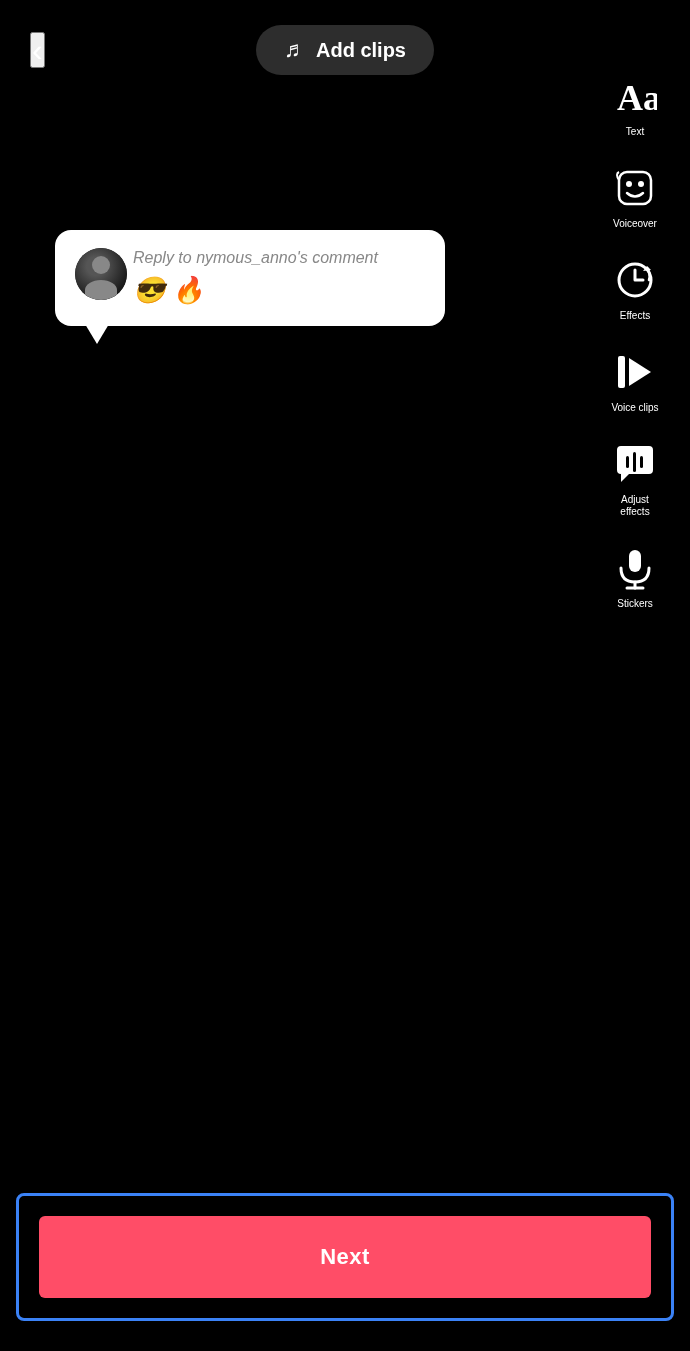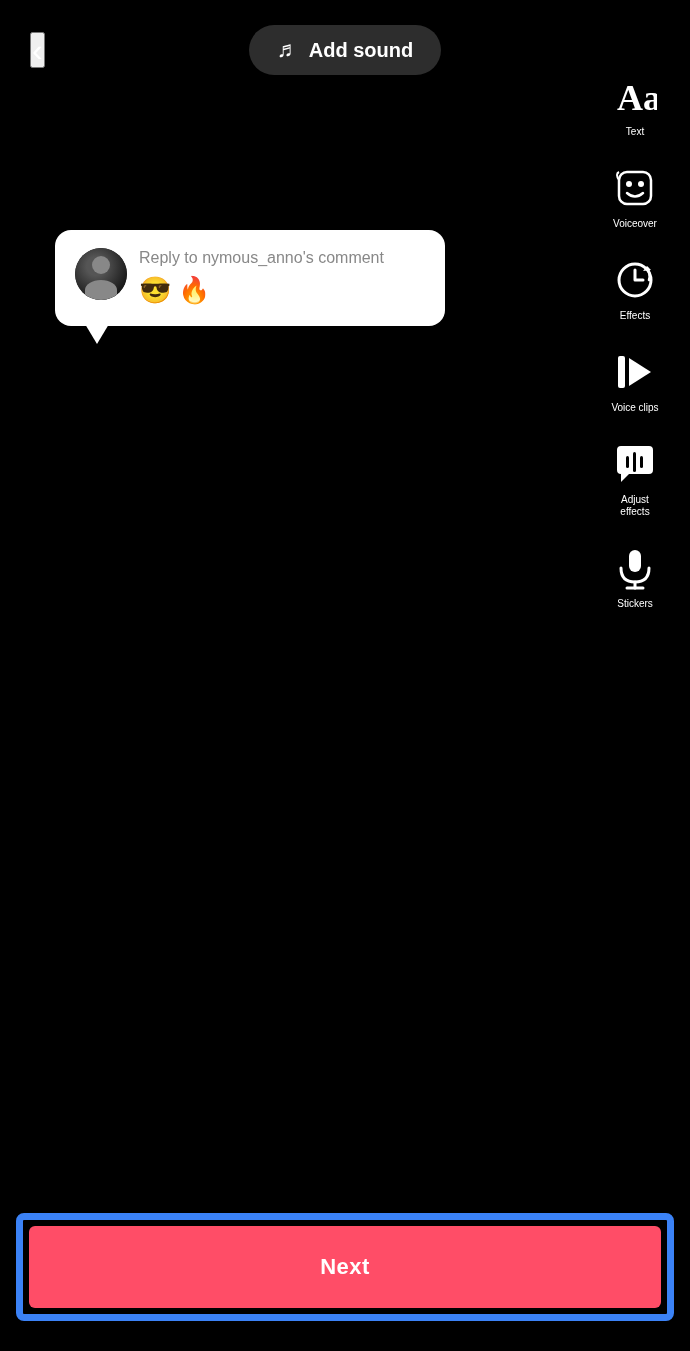--- a/index.html
+++ b/index.html
@@ -97,21 +97,22 @@
     .comment-bubble {
       position: absolute;
       top: 230px;
       left: 55px;
       width: 390px;
       background: #fff;
       border-radius: 16px;
       padding: 18px 20px 20px 20px;
       display: flex;
       align-items: flex-start;
-      gap: 12px;
+      gap: 6px;
+      font-style: italic;
     }
     .comment-bubble::after {
       content: '';
       position: absolute;
       bottom: -18px;
       left: 30px;
       width: 0;
       height: 0;
       border-left: 12px solid transparent;
       border-right: 12px solid transparent;
@@ -170,23 +171,23 @@
     .comment-emojis {
       font-size: 26px;
     }
 
     
     .next-btn-wrapper {
       position: absolute;
       bottom: 30px;
       left: 16px;
       right: 16px;
-      border: 7px solid #3b82f6;
+      border: 3px solid #3b82f6;
       border-radius: 8px;
-      padding: 6px;
+      padding: 20px;
     }
     .next-btn {
       width: 100%;
       background: #ff4d67;
       border: none;
       border-radius: 6px;
       padding: 28px;
       color: #fff;
       font-size: 22px;
       font-weight: 600;
@@ -194,21 +195,21 @@
       letter-spacing: 0.5px;
     }
   </style>
 </head>
 <body>
 
 <div class="top-bar">
   <button class="back-btn">‹</button>
   <button class="add-sound-btn">
     <span class="music-icon">♬</span>
-    <span>Add sound</span>
+    <span>Add clips</span>
   </button>
 </div>
 
 <div class="right-toolbar">
 
   <div class="tool-item">
     <div class="tool-icon">
       <svg class="tool-svg" viewBox="0 0 44 44" fill="white">
         <text x="4" y="36" font-size="36" font-weight="bold" font-family="serif">Aa</text>
       </svg>

